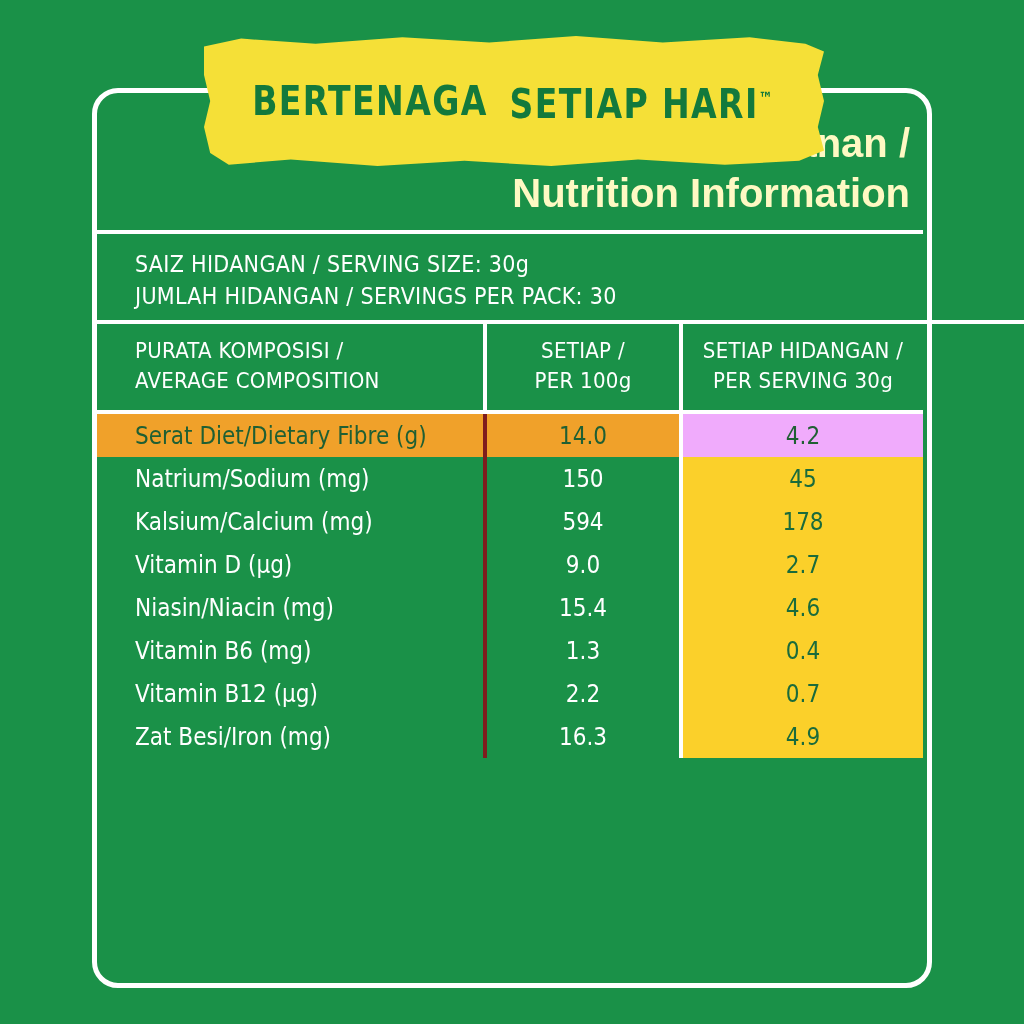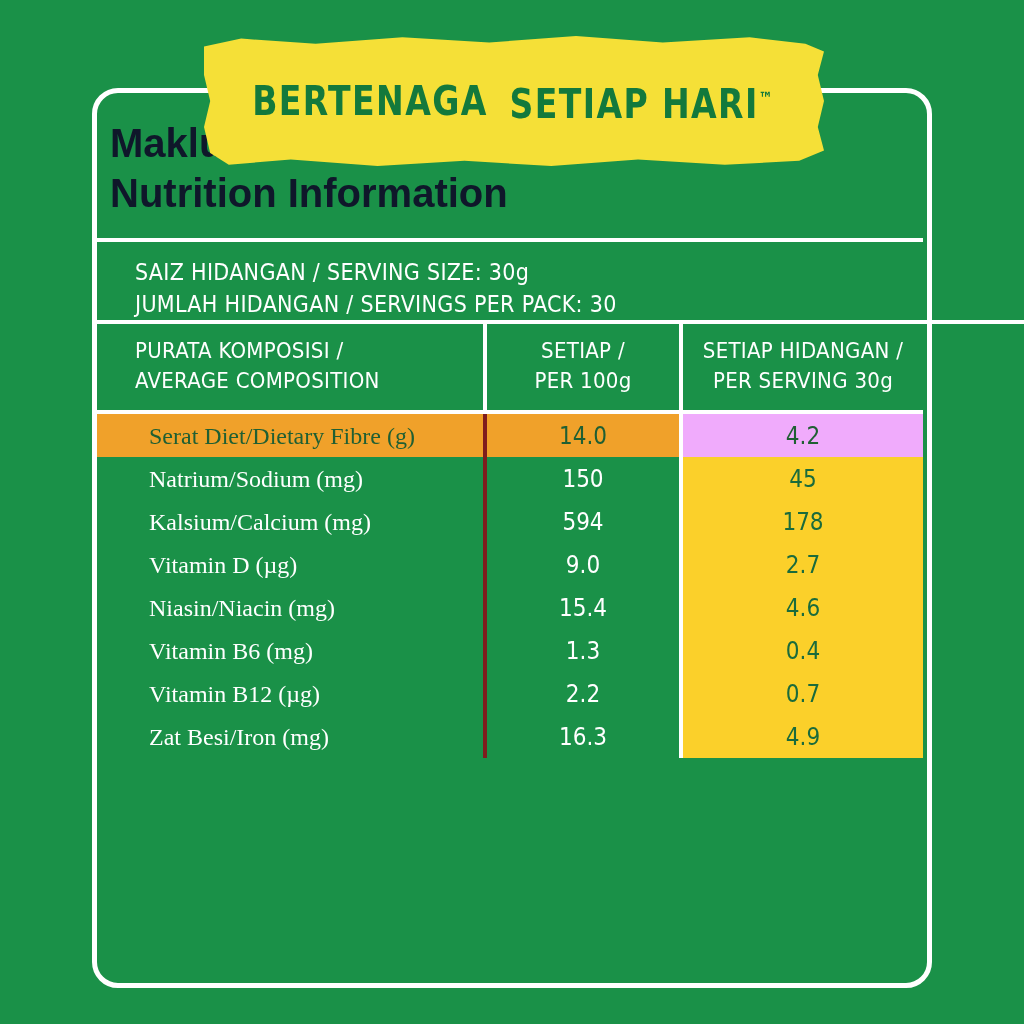--- a/index.html
+++ b/index.html
@@ -68,41 +68,40 @@
   }
   .banner-line2 sup {
     font-size: 17px;
     vertical-align: super;
   }
   .title {
     position: absolute;
     left: 110px;
     top: 118px;
     width: 800px;
-    text-align: left;
-    color: #0f172a;
+    text-align: right;
+    color: #fef9c3;
     font-size: 40px;
     line-height: 50px;
     font-weight: bold;
     z-index: 2;
   }
   .serving-block {
     position: absolute;
     left: 97px;
     top: 230px;
     width: 826px;
     border-top: 4px solid #ffffff;
     padding: 14px 0 12px 38px;
     box-sizing: border-box;
     color: #ffffff;
     font-family: "DejaVu Sans Condensed", "Liberation Sans Narrow", "Liberation Sans", sans-serif;
     font-size: 23px;
     line-height: 32px;
     letter-spacing: 0.3px;
-    margin-top: 8px;
   }
   .table-wrap {
     position: absolute;
     left: 97px;
     top: 320px;
     width: 977px;
     border-top: 4px solid #ffffff;
   }
   table {
     border-collapse: collapse;
@@ -131,22 +130,21 @@
     border-left: 4px solid #ffffff;
   }
   tbody tr td {
     font-size: 24px;
     line-height: 28px;
     padding: 8px 8px 7px 8px;
     color: #ffffff;
   }
   tbody td.n {
     text-align: left;
-    padding-left: 52px;
-    font-family: Liberation Serif, serif;
+    padding-left: 38px;
   }
   tbody td.v1 {
     text-align: center;
     border-left: 4px solid #7f1d1d;
   }
   tbody td.v2 {
     text-align: center;
     border-left: 4px solid #ffffff;
     background: #fbd02a;
     color: #1a6b3c;

